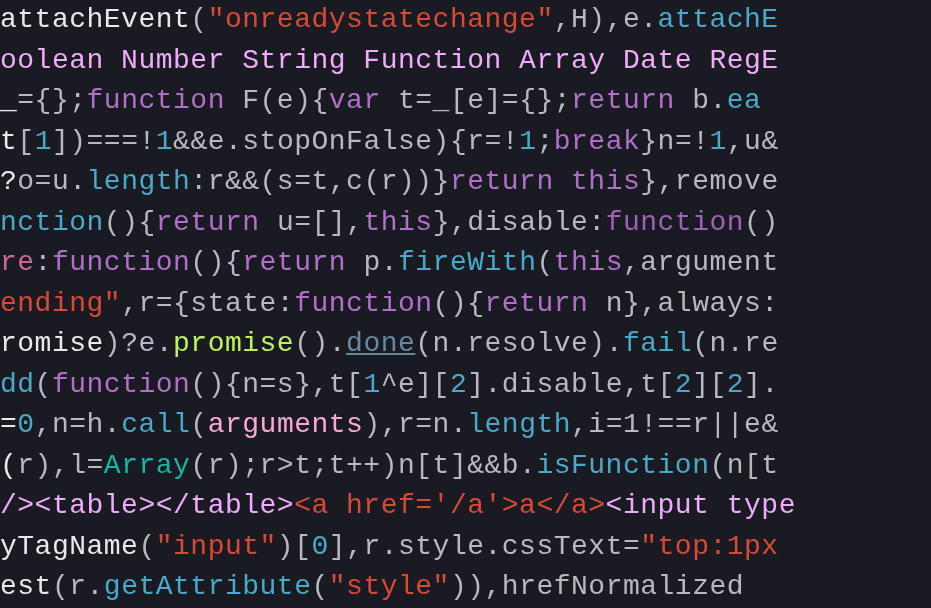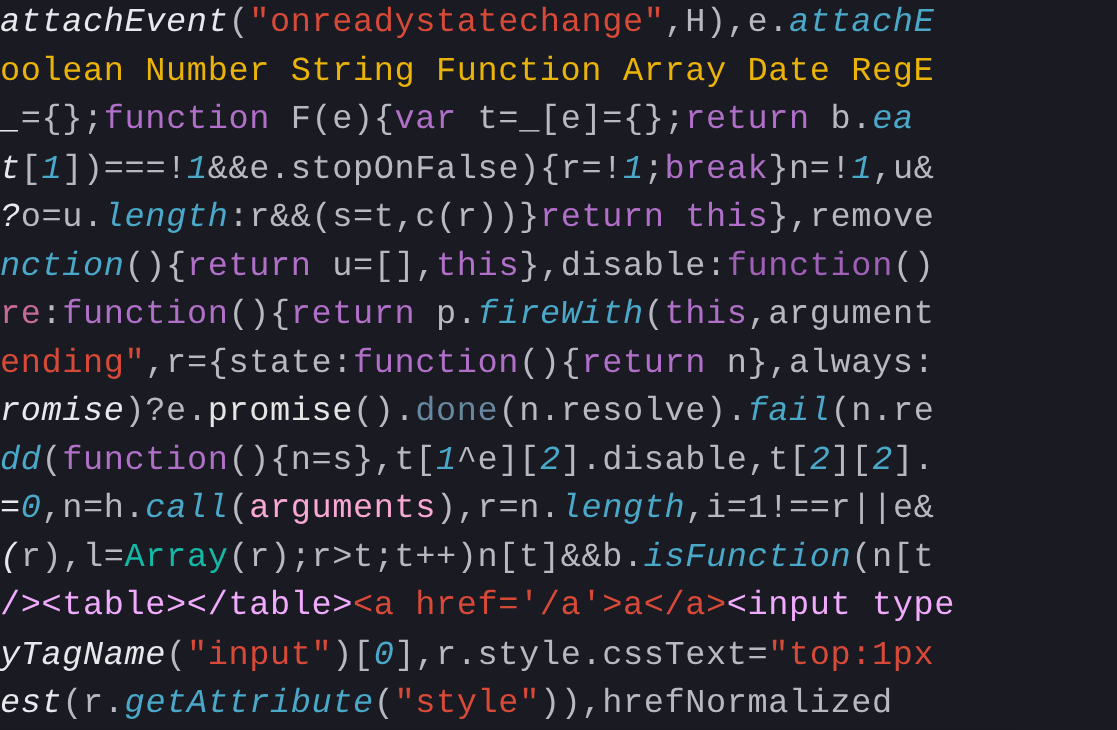--- a/index.html
+++ b/index.html
@@ -14,30 +14,30 @@
     letter-spacing: 0.5px;
     font-weight: 500;
   }
   .code {
     padding: 0;
     white-space: pre;
     color: #d0d0d6;
   }
   .line { display: block; height: 40.5px; }
   
-  .c-white   { color: #e8e8ee; font-style: italic; }
+  .c-white   { color: #e8e8ee; }
   .c-grey    { color: #b8b8c0; }
   .c-purple  { color: #b070c8; }
   .c-purple2 { color: #a060b8; }
-  .c-teal    { color: #4aa8c8; font-style: italic; }
-  .c-teal2   { color: #e5e5e5; }
+  .c-teal    { color: #4aa8c8; }
+  .c-teal2   { color: #bef264; }
   .c-red     { color: #d84a38; }
-  .c-red2    { color: #eab308; }
+  .c-red2    { color: #f0abfc; }
   .c-orange  { color: #f0abfc; }
   .c-blue    { color: #14b8a6; }
   .c-pink    { color: #c86a98; }
-  .c-slate   { color: #6888a0; }
+  .c-slate   { color: #6888a0; text-decoration: underline; }
   .c-ltblue  { color: #f9a8d4; }
 </style>
 </head>
 <body>
 
 <div class="code" id="code-container"><span class="line"><span class="c-white">attachEvent</span><span class="c-grey">(</span><span class="c-red">"onreadystatechange"</span><span class="c-grey">,H),e.</span><span class="c-teal">attachE</span></span><span class="line"><span class="c-red2">oolean Number String Function Array Date RegE</span></span><span class="line"><span class="c-white">_</span><span class="c-grey">={};</span><span class="c-purple">function</span><span class="c-grey"> F(e){</span><span class="c-purple">var</span><span class="c-grey"> t=_[e]={};</span><span class="c-purple">return</span><span class="c-grey"> b.</span><span class="c-teal">ea</span></span><span class="line"><span class="c-white">t</span><span class="c-grey">[</span><span class="c-teal">1</span><span class="c-grey">])===!</span><span class="c-teal">1</span><span class="c-grey">&amp;&amp;e.stopOnFalse){r=!</span><span class="c-teal">1</span><span class="c-grey">;</span><span class="c-purple">break</span><span class="c-grey">}n=!</span><span class="c-teal">1</span><span class="c-grey">,u&amp;</span></span><span class="line"><span class="c-white">?</span><span class="c-grey">o=u.</span><span class="c-teal">length</span><span class="c-grey">:r&amp;&amp;(s=t,c(r))}</span><span class="c-purple">return</span><span class="c-grey"> </span><span class="c-purple">this</span><span class="c-grey">},remove</span></span><span class="line"><span class="c-teal">nction</span><span class="c-grey">(){</span><span class="c-purple">return</span><span class="c-grey"> u=[],</span><span class="c-purple">this</span><span class="c-grey">},disable:</span><span class="c-purple2">function</span><span class="c-grey">()</span></span><span class="line"><span class="c-pink">re</span><span class="c-grey">:</span><span class="c-purple">function</span><span class="c-grey">(){</span><span class="c-purple">return</span><span class="c-grey"> p.</span><span class="c-teal">fireWith</span><span class="c-grey">(</span><span class="c-purple">this</span><span class="c-grey">,argument</span></span><span class="line"><span class="c-red">ending"</span><span class="c-grey">,r={state:</span><span class="c-purple">function</span><span class="c-grey">(){</span><span class="c-purple">return</span><span class="c-grey"> n},always:</span></span><span class="line"><span class="c-white">romise</span><span class="c-grey">)?e.</span><span class="c-teal2">promise</span><span class="c-grey">().</span><span class="c-slate">done</span><span class="c-grey">(n.resolve).</span><span class="c-teal">fail</span><span class="c-grey">(n.re</span></span><span class="line"><span class="c-teal">dd</span><span class="c-grey">(</span><span class="c-purple">function</span><span class="c-grey">(){n=s},t[</span><span class="c-teal">1</span><span class="c-grey">^e][</span><span class="c-teal">2</span><span class="c-grey">].disable,t[</span><span class="c-teal">2</span><span class="c-grey">][</span><span class="c-teal">2</span><span class="c-grey">].</span></span><span class="line"><span class="c-white">=</span><span class="c-teal">0</span><span class="c-grey">,n=h.</span><span class="c-teal">call</span><span class="c-grey">(</span><span class="c-ltblue">arguments</span><span class="c-grey">),r=n.</span><span class="c-teal">length</span><span class="c-grey">,i=1!==r||e&amp;</span></span><span class="line"><span class="c-white">(</span><span class="c-grey">r),l=</span><span class="c-blue">Array</span><span class="c-grey">(r);r&gt;t;t++)n[t]&amp;&amp;b.</span><span class="c-teal">isFunction</span><span class="c-grey">(n[t</span></span><span class="line"><span class="c-orange">/&gt;&lt;table&gt;&lt;/table&gt;</span><span class="c-red">&lt;a href='/a'&gt;a&lt;/a&gt;</span><span class="c-orange">&lt;input type</span></span><span class="line"><span class="c-white">yTagName</span><span class="c-grey">(</span><span class="c-red">"input"</span><span class="c-grey">)[</span><span class="c-teal">0</span><span class="c-grey">],r.style.cssText=</span><span class="c-red">"top:1px</span></span><span class="line"><span class="c-white">est</span><span class="c-grey">(r.</span><span class="c-teal">getAttribute</span><span class="c-grey">(</span><span class="c-red">"style"</span><span class="c-grey">)),hrefNormalized</span></span></div>
 
 </body></html>

